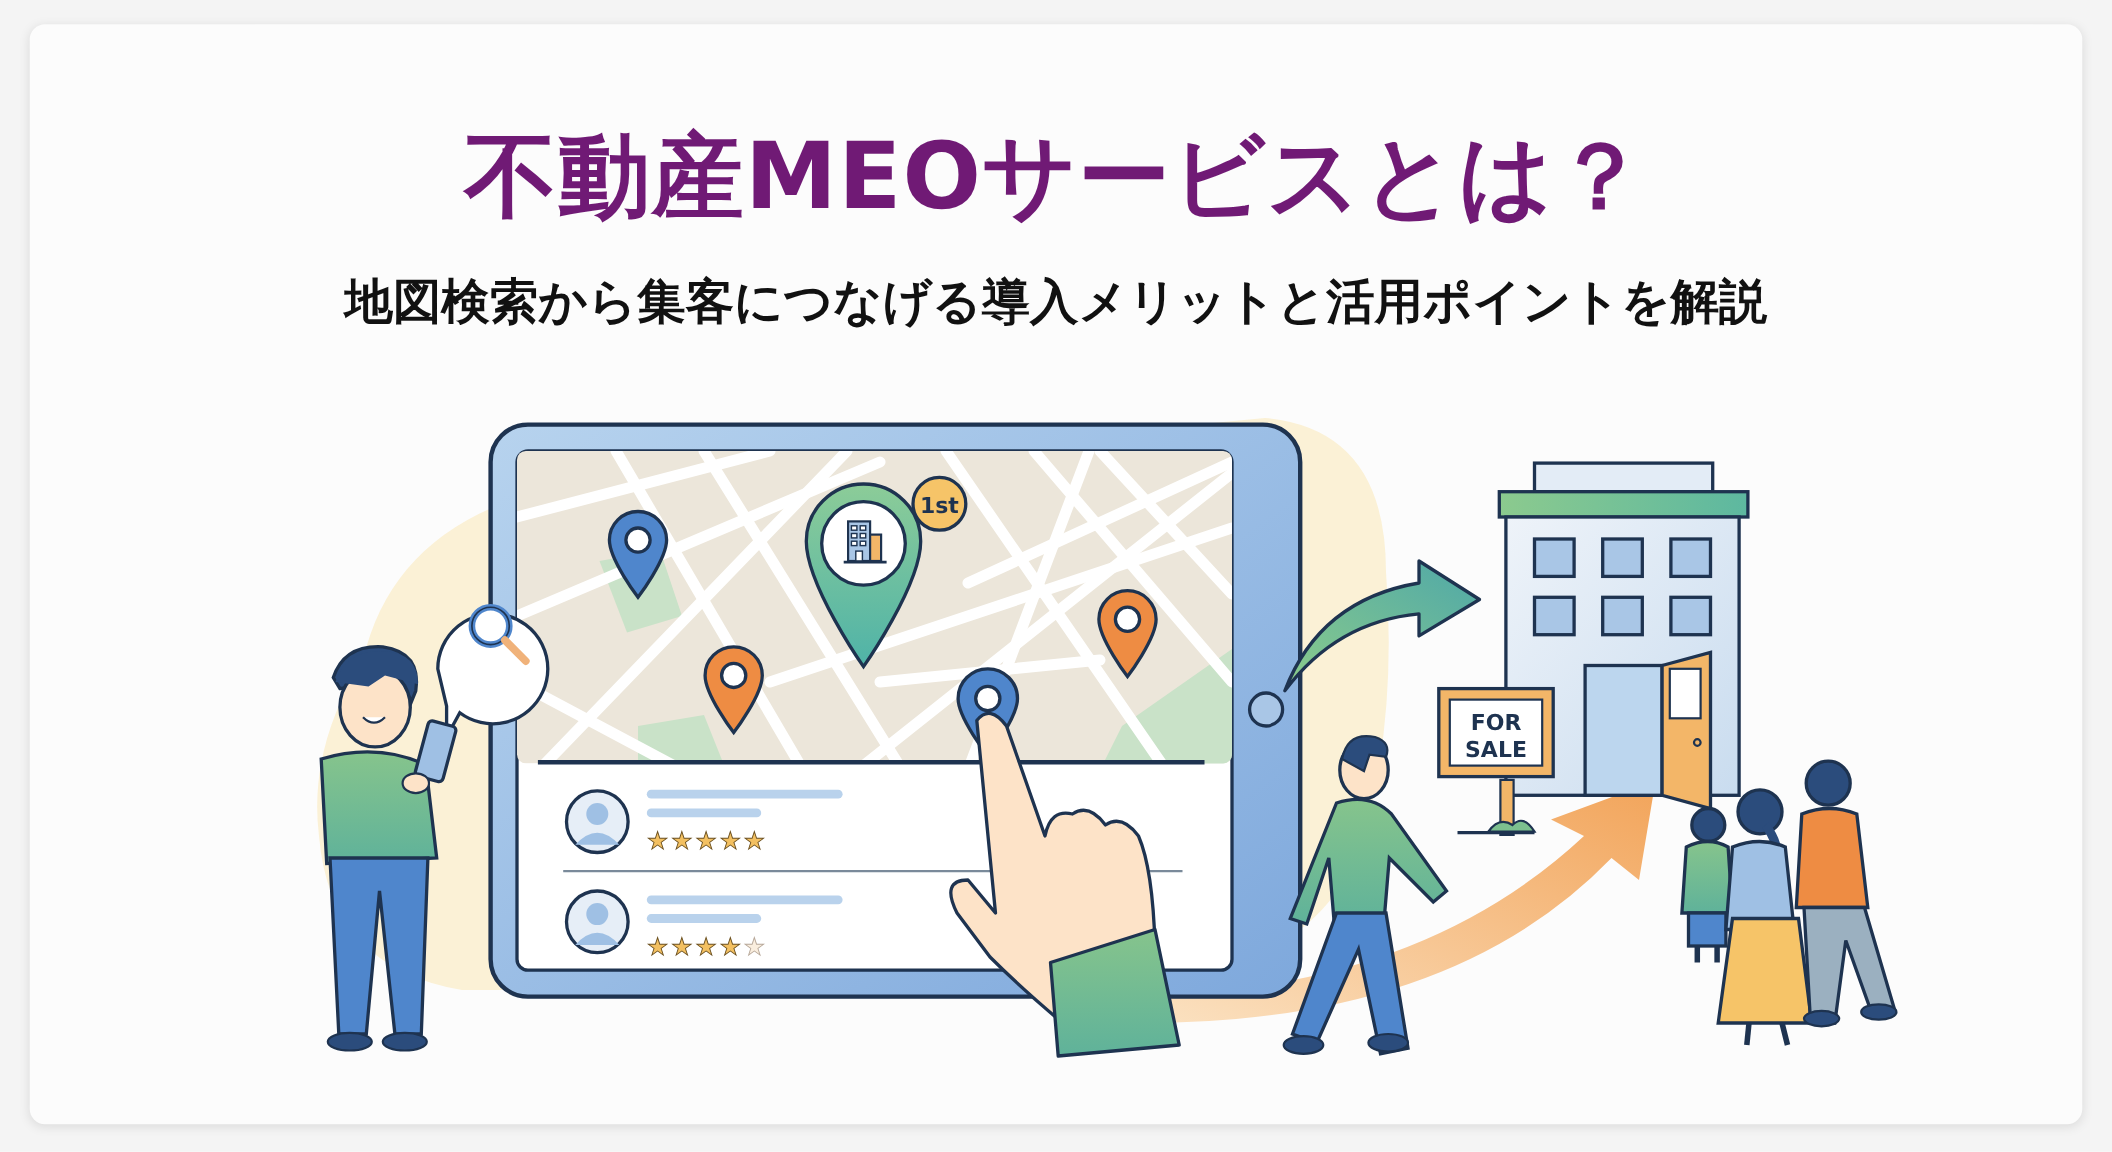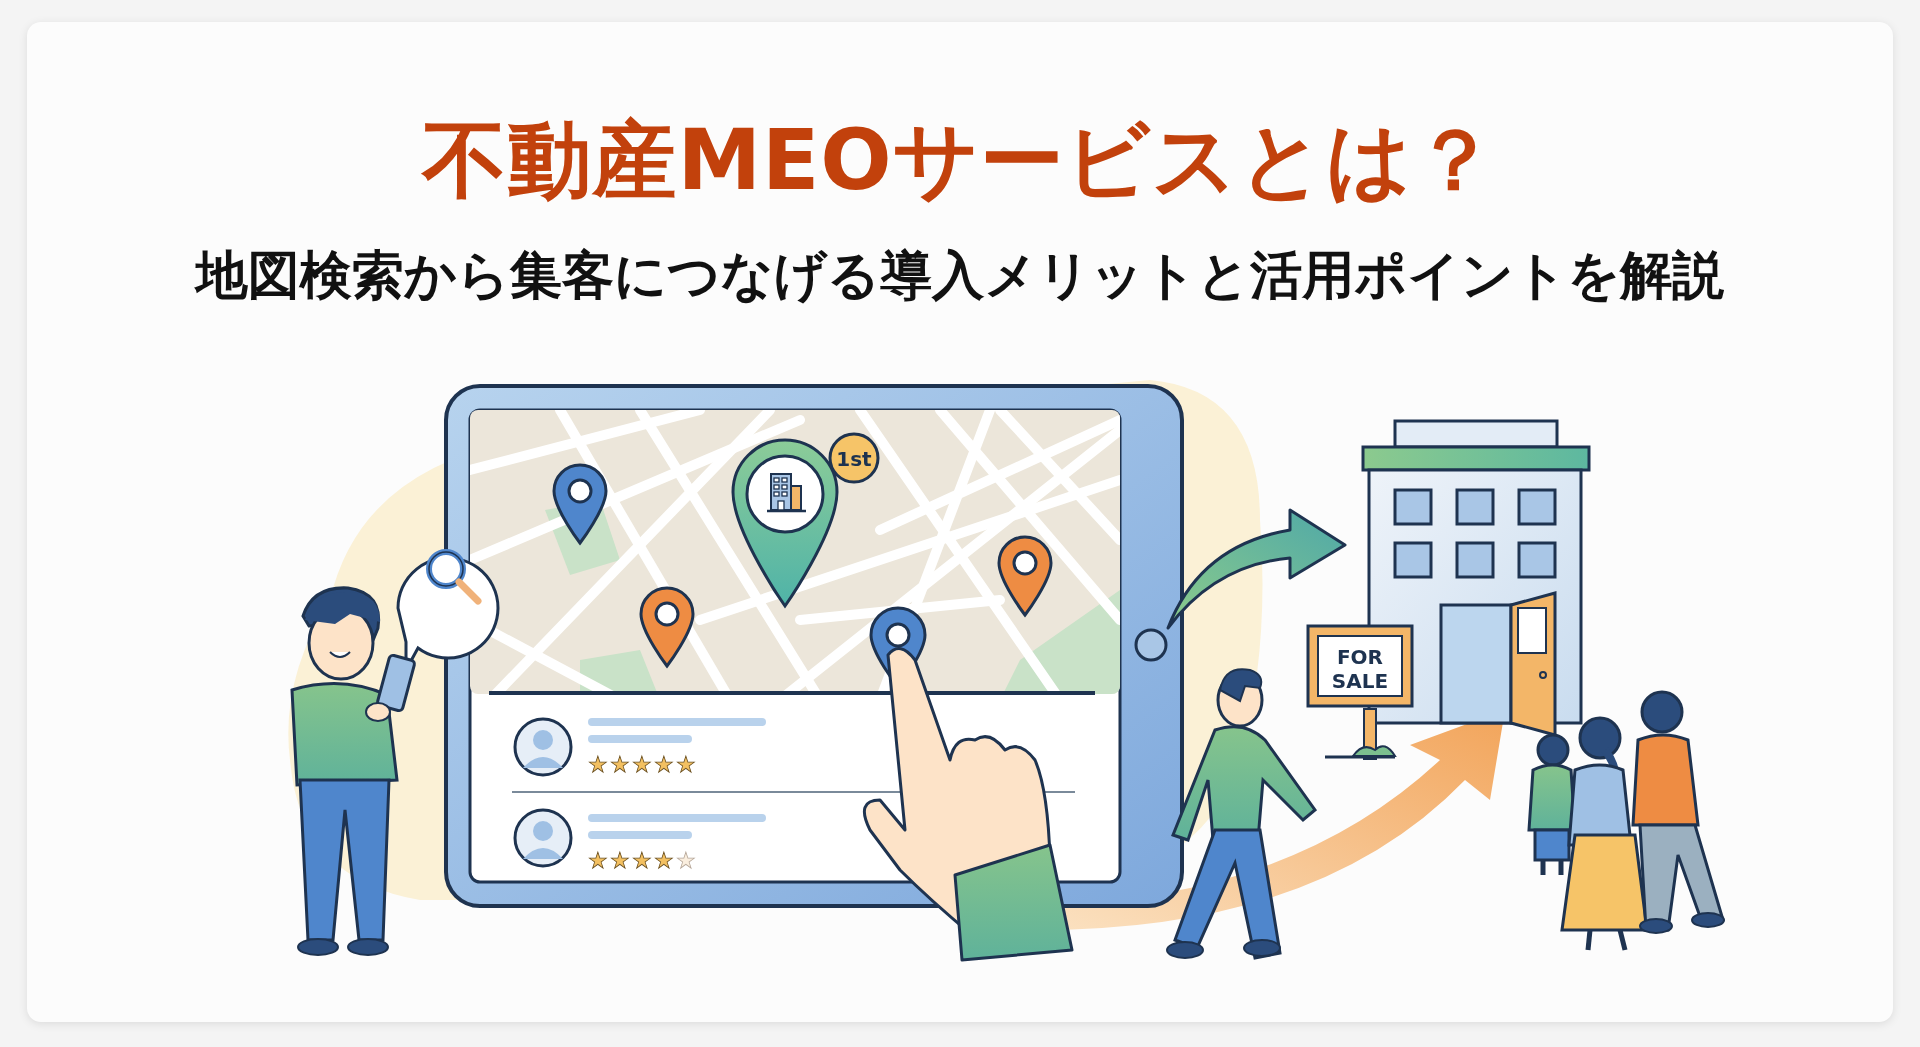--- a/index.html
+++ b/index.html
@@ -1,19 +1,19 @@
 <!DOCTYPE html>
 <html><head>
 <meta charset="utf-8">
 <style>
   html,body{margin:0;padding:0;}
   body{width:1920px;height:1047px;background:#f4f4f4;position:relative;overflow:hidden;font-family:"DejaVu Sans",sans-serif;}
   .card{position:absolute;left:27px;top:22px;width:1866px;height:1000px;background:#fcfcfc;border-radius:14px;box-shadow:0 2px 10px rgba(0,0,0,0.10);}
-  .title{position:absolute;left:0;right:0;top:110px;text-align:center;font-family:"DejaVu Sans",sans-serif;font-weight:bold;font-size:84px;color:#c2410c;letter-spacing:1px;line-height:100px;}
-  .subtitle{position:absolute;left:0;right:0;top:240px;text-align:center;font-family:"DejaVu Sans",sans-serif;font-weight:bold;font-size:52px;color:#111;line-height:70px;}
+  .title{position:absolute;left:0;right:0;top:110px;text-align:center;font-family:"DejaVu Sans",sans-serif;font-weight:bold;font-size:84px;color:#701a75;letter-spacing:1px;line-height:100px;}
+  .subtitle{position:absolute;left:0;right:0;top:240px;text-align:center;font-family:"DejaVu Sans",sans-serif;font-weight:bold;font-size:44px;color:#111;line-height:70px;}
   svg.illus{position:absolute;left:0;top:0;}
   .sign-text{font-family:"DejaVu Sans",sans-serif;font-weight:bold;}
 </style>
 </head>
 <body>
 
 <div class="card"></div>
 
 <div class="title">不動産MEOサービスとは？</div>
 <div class="subtitle">地図検索から集客につなげる導入メリットと活用ポイントを解説</div>

